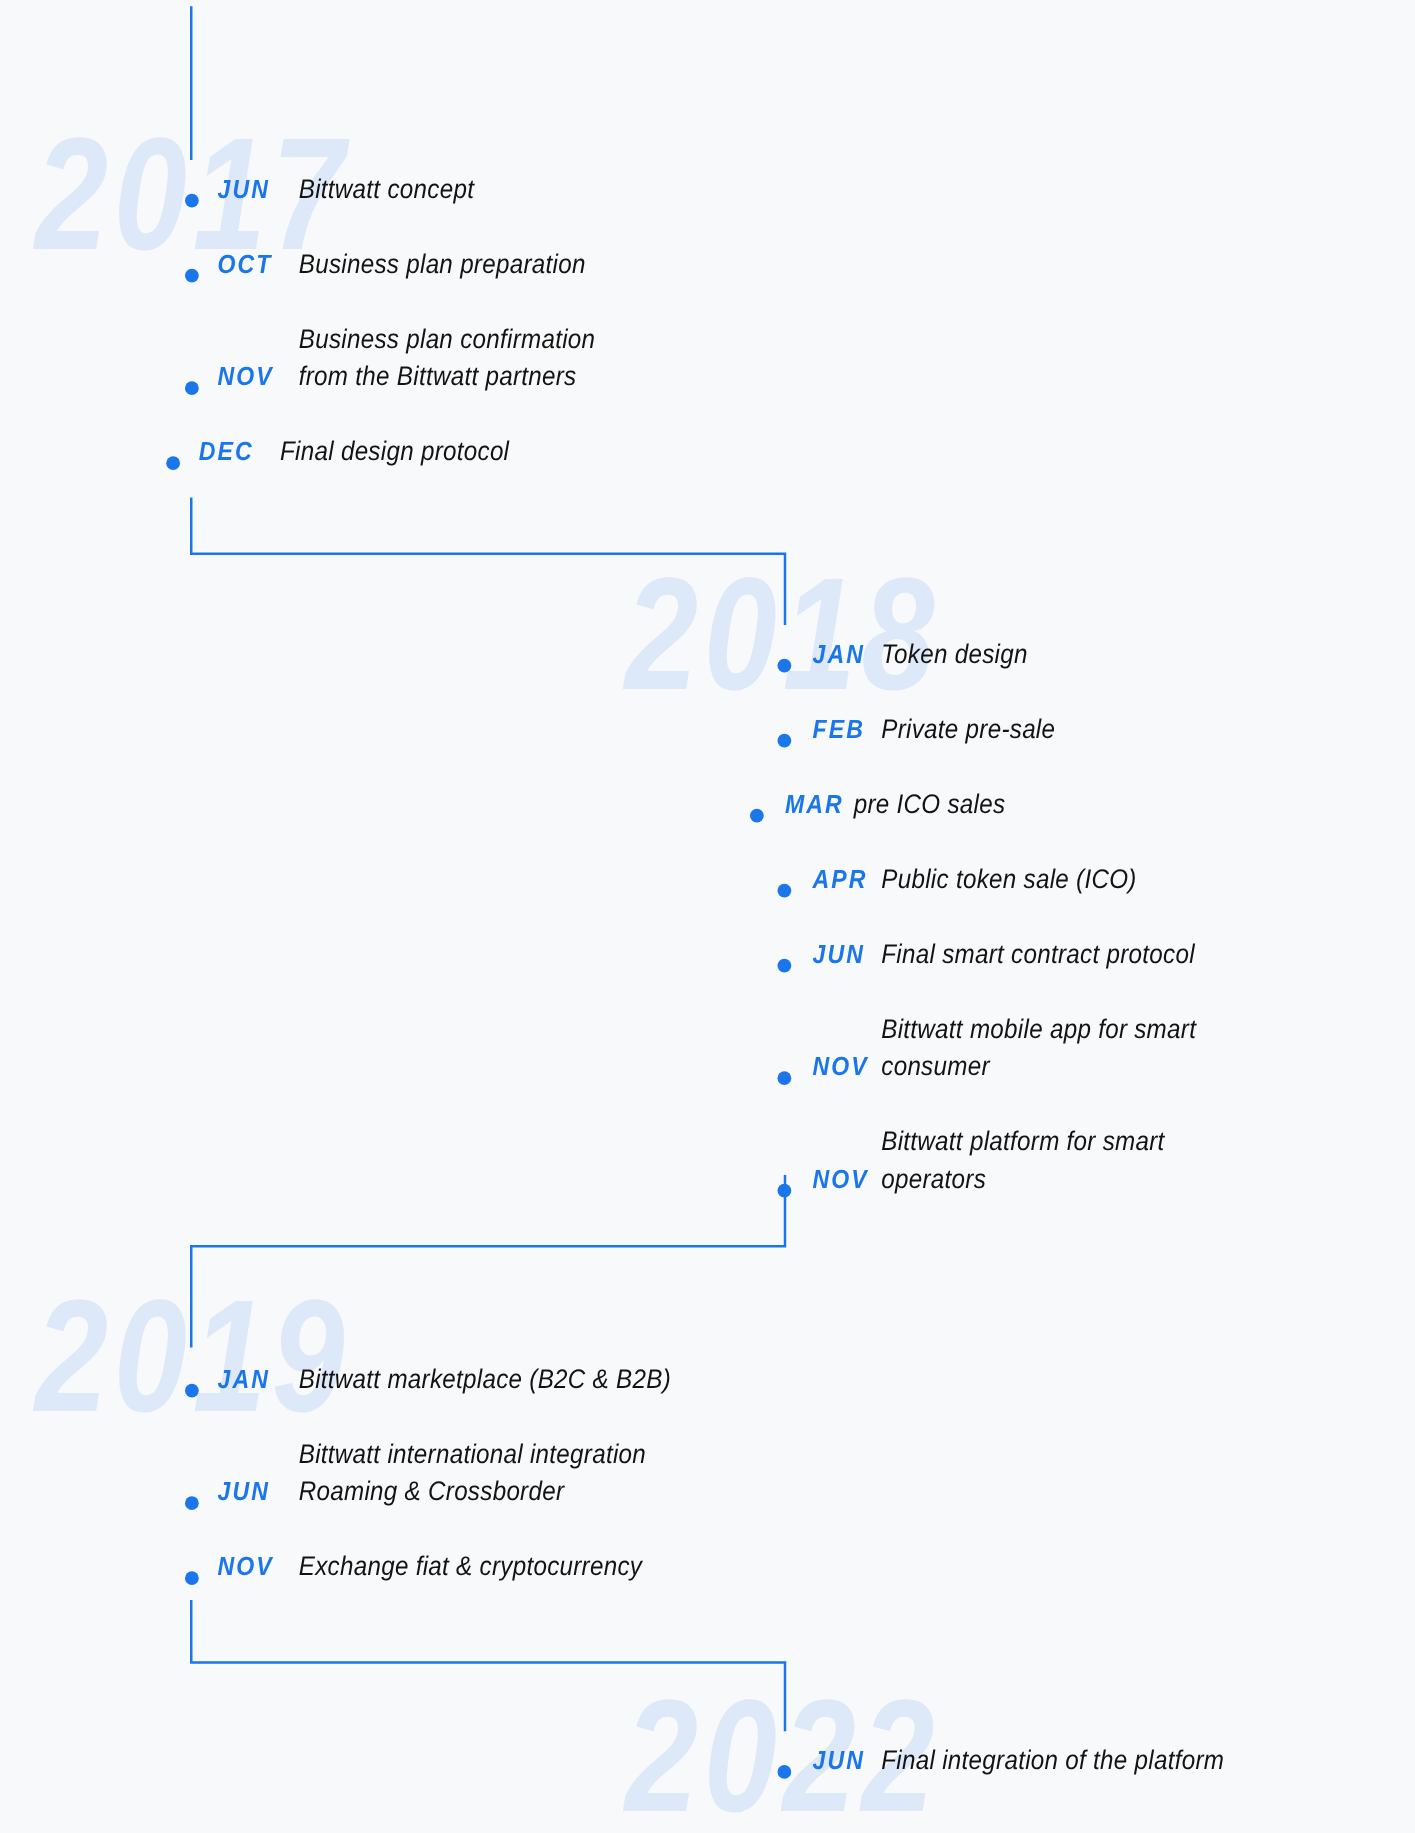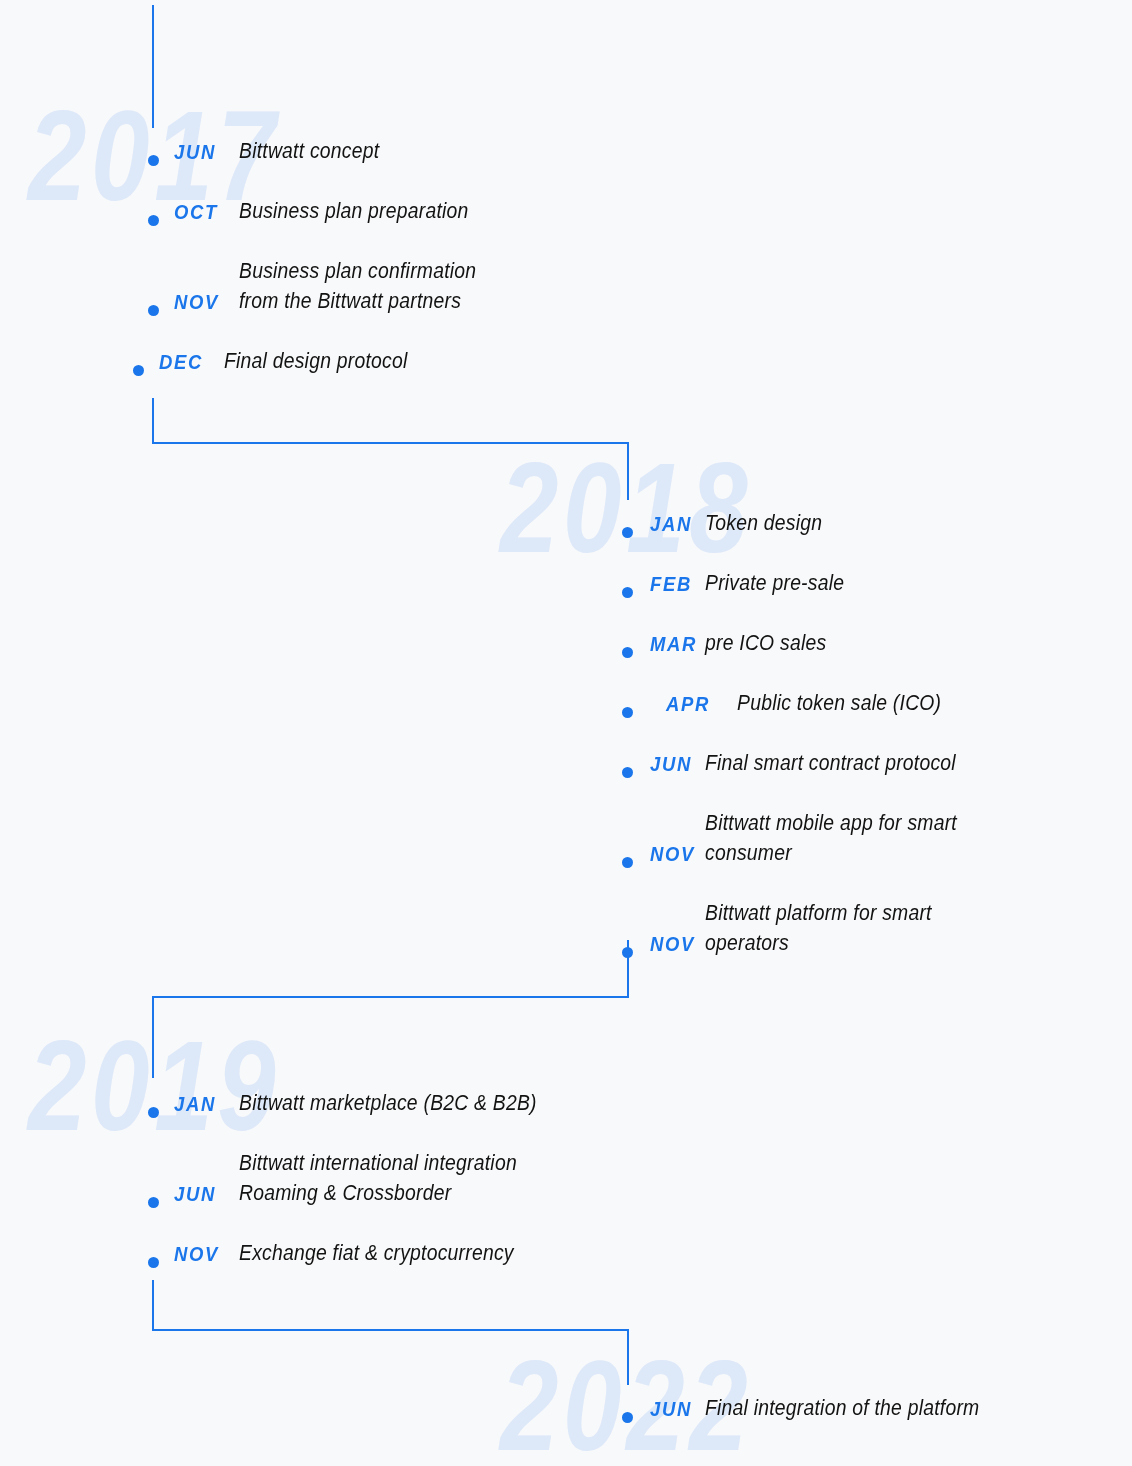--- a/index.html
+++ b/index.html
@@ -145,26 +145,26 @@
         <div class="milestone-row" style="left: 622px; top: 508px;">
           <span class="bullet-dot" style="background: rgb(26, 118, 234);"></span>
           <span class="month-label" style="color: rgb(26, 118, 234); margin-left: 17px; width: 55px;">JAN</span>
           <span class="event-text" style="color: rgb(19, 19, 19);"><span>Token design</span></span>
         </div>
         <div class="milestone-row" style="left: 622px; top: 568px;">
           <span class="bullet-dot" style="background: rgb(26, 118, 234);"></span>
           <span class="month-label" style="color: rgb(26, 118, 234); margin-left: 17px; width: 55px;">FEB</span>
           <span class="event-text" style="color: rgb(19, 19, 19);"><span>Private pre-sale</span></span>
         </div>
-        <div class="milestone-row" style="left: 622px; top: 628px;">
+        <div class="milestone-row" style="left: 600px; top: 628px;">
           <span class="bullet-dot" style="background: rgb(26, 118, 234);"></span>
           <span class="month-label" style="color: rgb(26, 118, 234); margin-left: 17px; width: 55px;">MAR</span>
           <span class="event-text" style="color: rgb(19, 19, 19);"><span>pre ICO sales</span></span>
         </div>
-        <div class="milestone-row" style="left: 622px; top: 688px; gap: 16px;">
+        <div class="milestone-row" style="left: 622px; top: 688px;">
           <span class="bullet-dot" style="background: rgb(26, 118, 234);"></span>
           <span class="month-label" style="color: rgb(26, 118, 234); margin-left: 17px; width: 55px;">APR</span>
           <span class="event-text" style="color: rgb(19, 19, 19);"><span>Public token sale (ICO)</span></span>
         </div>
         <div class="milestone-row" style="left: 622px; top: 748px;">
           <span class="bullet-dot" style="background: rgb(26, 118, 234);"></span>
           <span class="month-label" style="color: rgb(26, 118, 234); margin-left: 17px; width: 55px;">JUN</span>
           <span class="event-text" style="color: rgb(19, 19, 19);"><span>Final smart contract protocol</span></span>
         </div>
         <div class="milestone-row" style="left: 622px; top: 808px;">

